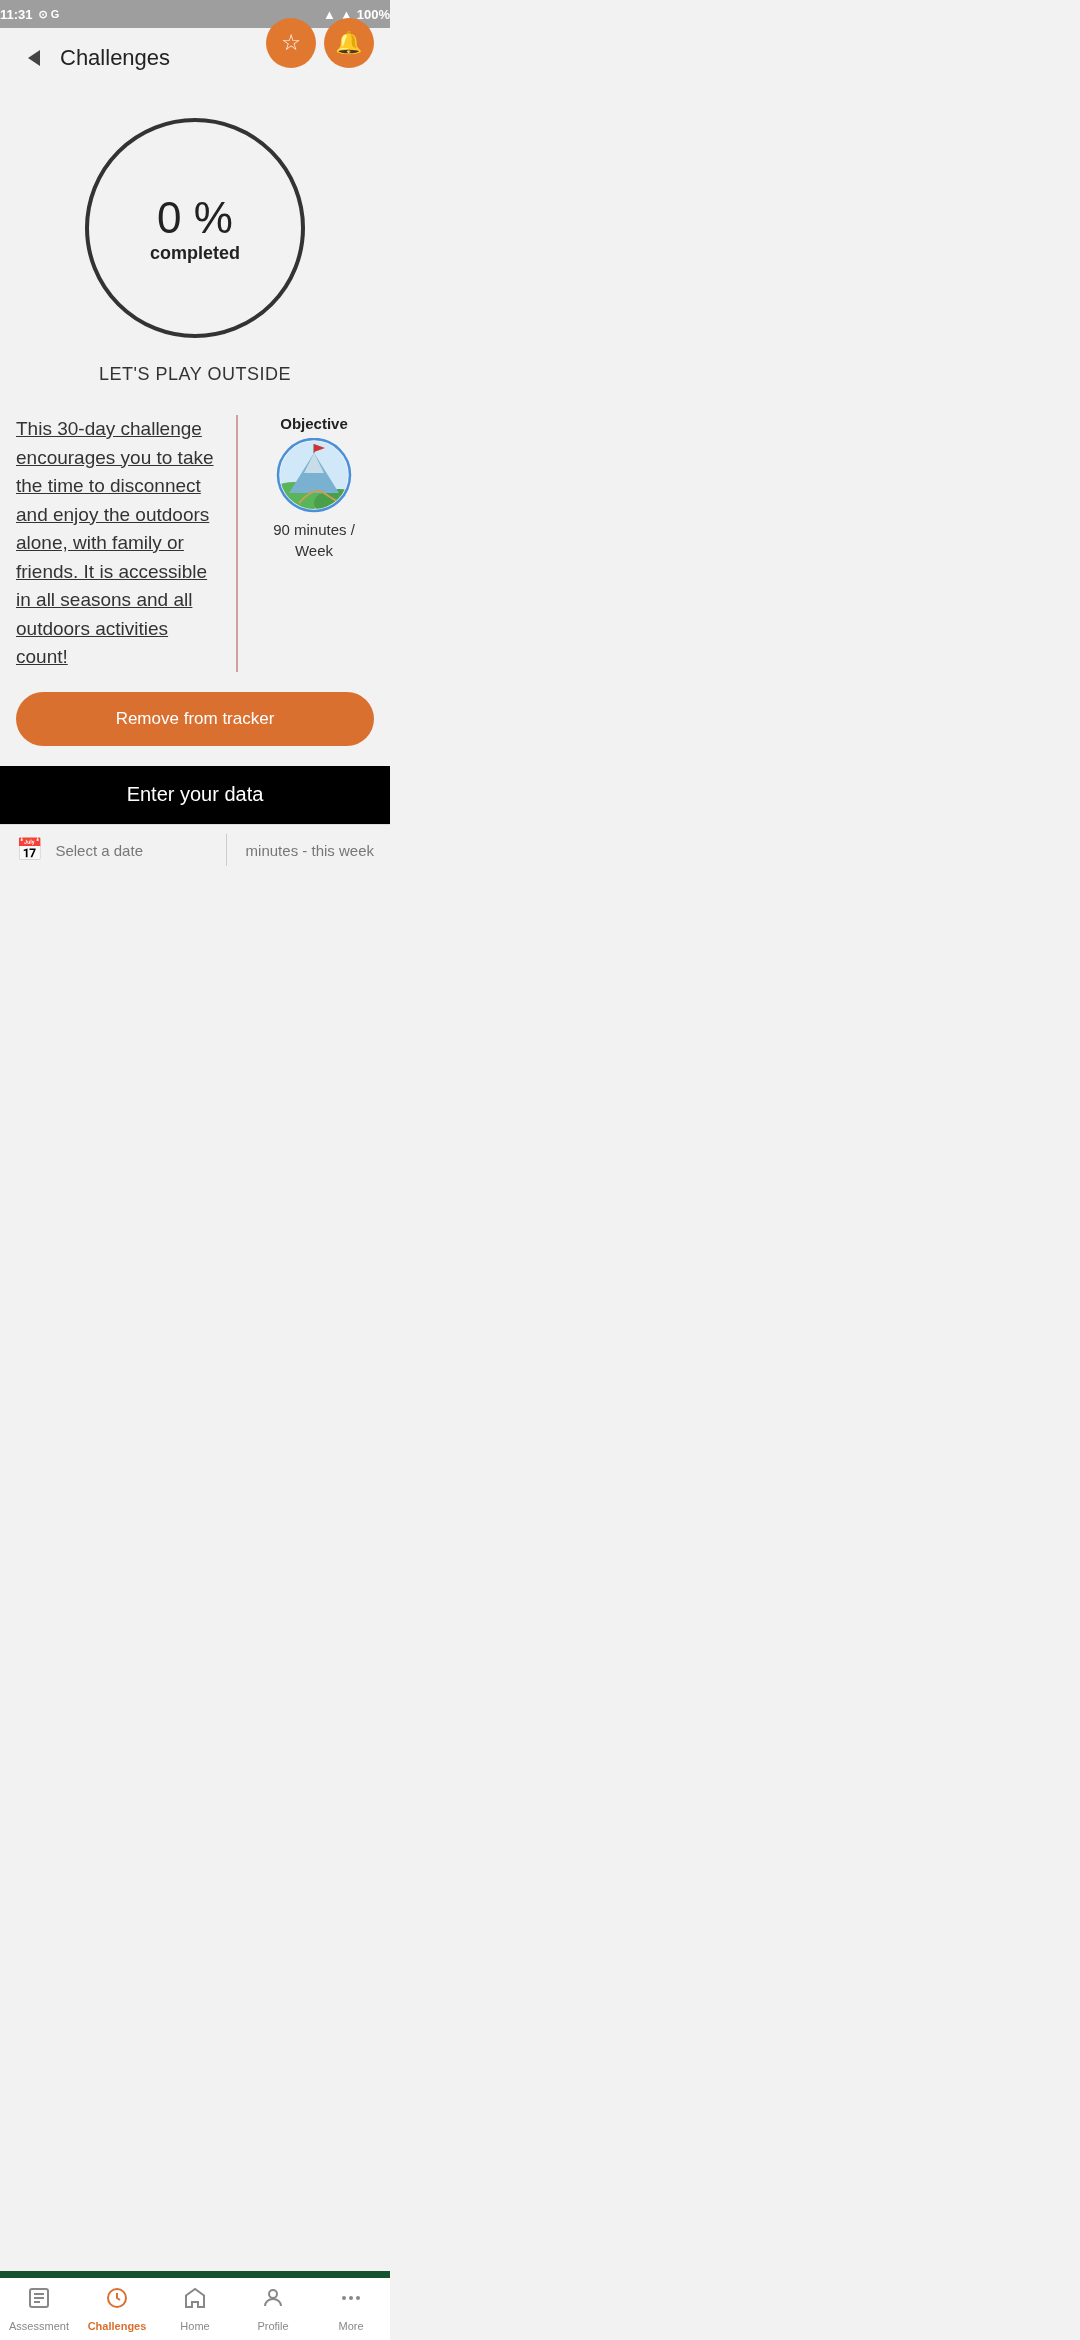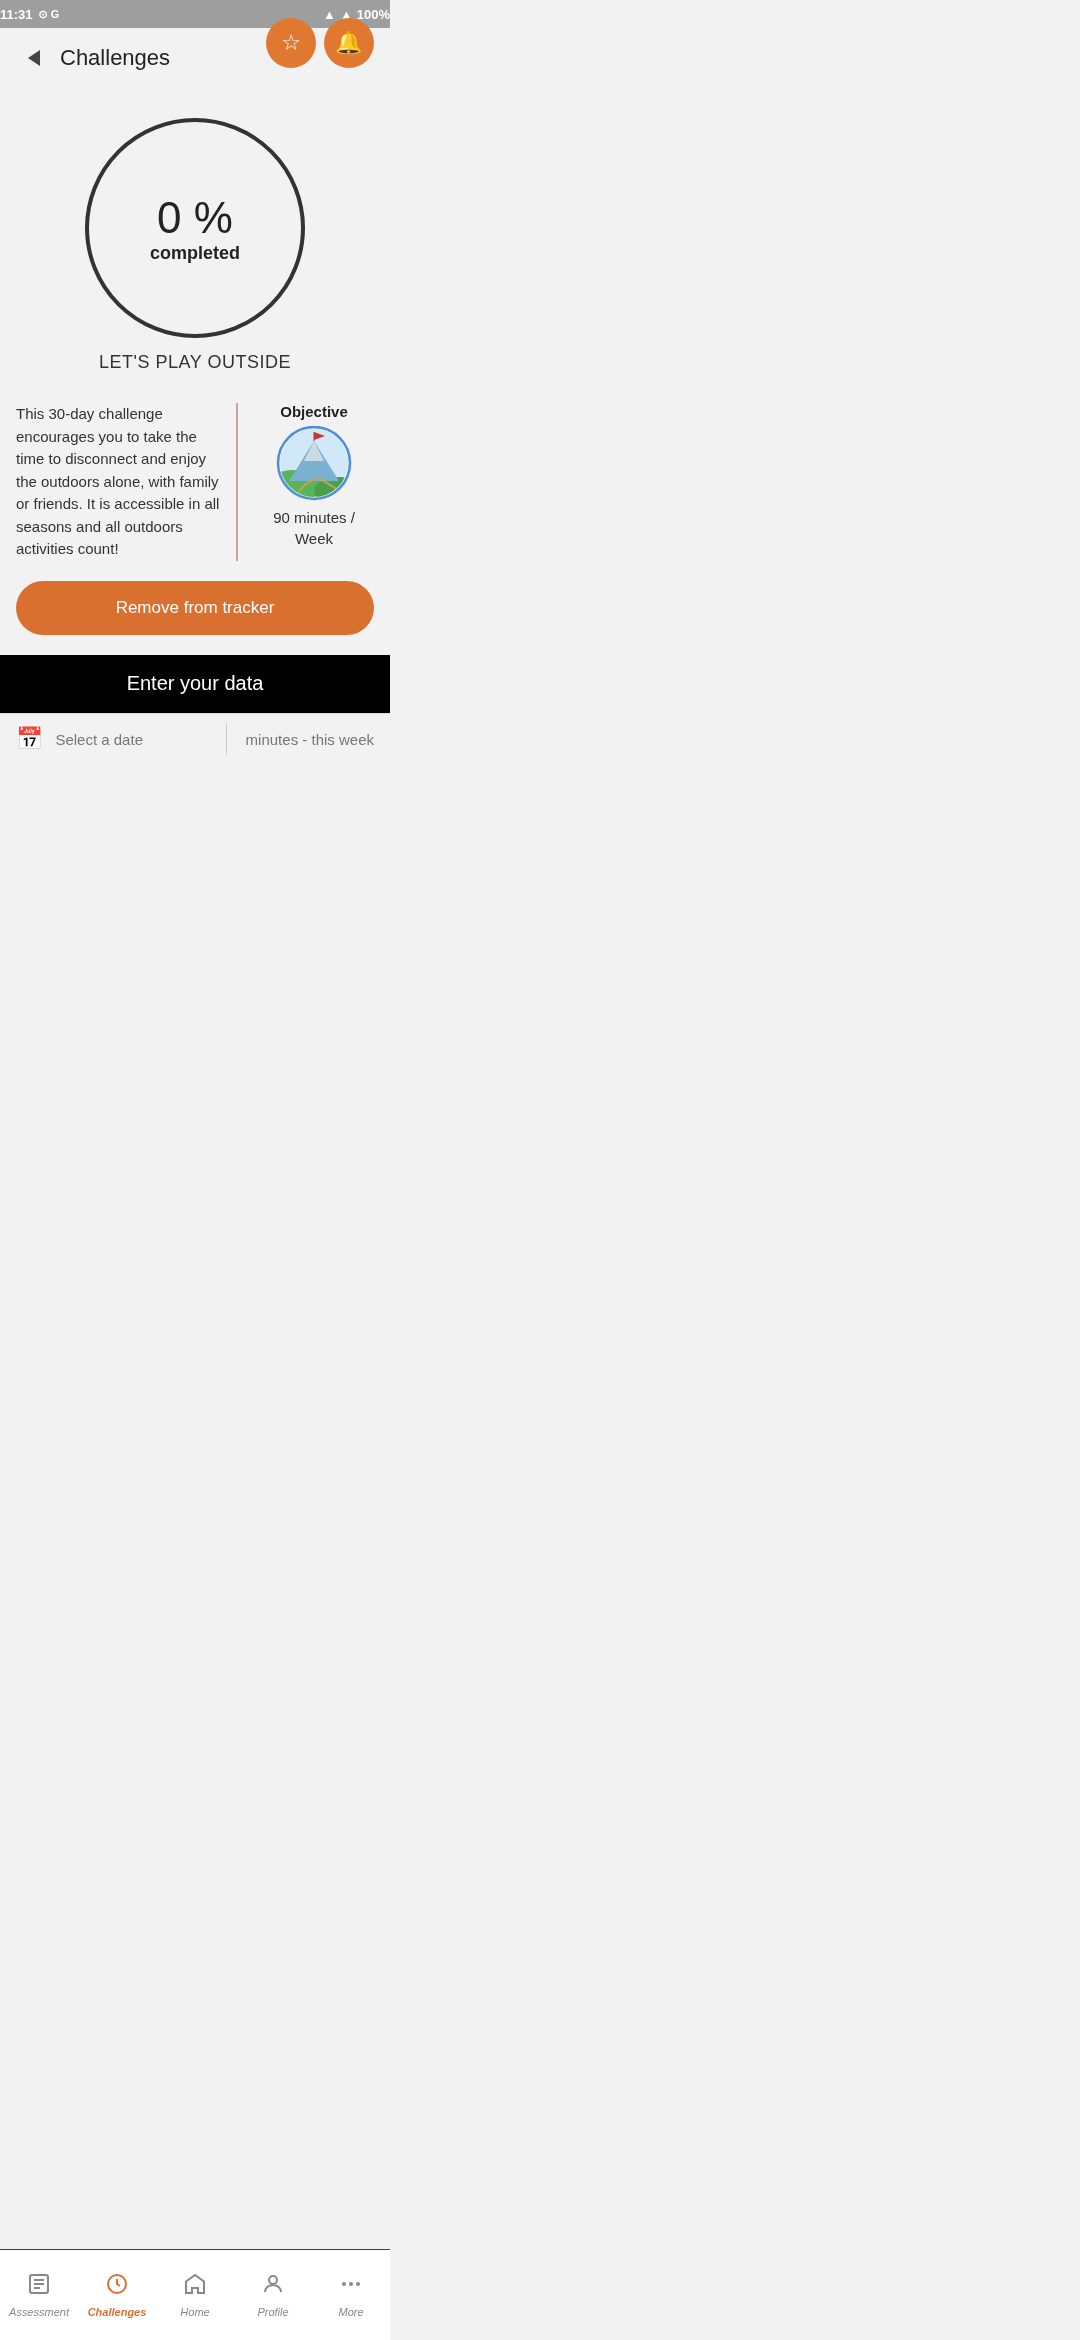--- a/index.html
+++ b/index.html
@@ -112,36 +112,37 @@
     .circle-label {
       font-size: 18px;
       font-weight: 700;
       color: #222;
     }
     .challenge-title {
       font-size: 18px;
       font-weight: 500;
       color: #333;
       letter-spacing: 0.5px;
-      margin-top: 14px;
+      margin-top: 26px;
       text-align: center;
     }
 
     
     .info-section {
       display: flex;
       margin: 20px 16px 0;
       gap: 12px;
       align-items: flex-start;
     }
     .info-text {
       flex: 1;
-      font-size: 15px;
+      font-size: 19px;
       color: #333;
       line-height: 1.5;
+      text-decoration: underline;
     }
     .info-right {
       width: 120px;
       display: flex;
       flex-direction: column;
       align-items: center;
       flex-shrink: 0;
     }
     .info-right-label {
       font-size: 15px;
@@ -221,30 +222,29 @@
     }
     .date-divider {
       width: 1px;
       height: 32px;
       background: #ccc;
     }
 
     
     .bottom-nav {
       background: white;
-      height: 91px;
+      height: 69px;
       display: flex;
       align-items: center;
       justify-content: space-around;
-      border-top: 1px solid #14532d;
+      border-top: 7px solid #14532d;
       position: fixed;
       bottom: 0;
       left: 0;
       width: 390px;
-      font-style: italic;
     }
     .nav-item {
       display: flex;
       flex-direction: column;
       align-items: center;
       gap: 4px;
       cursor: pointer;
       flex: 1;
     }
     .nav-icon {

